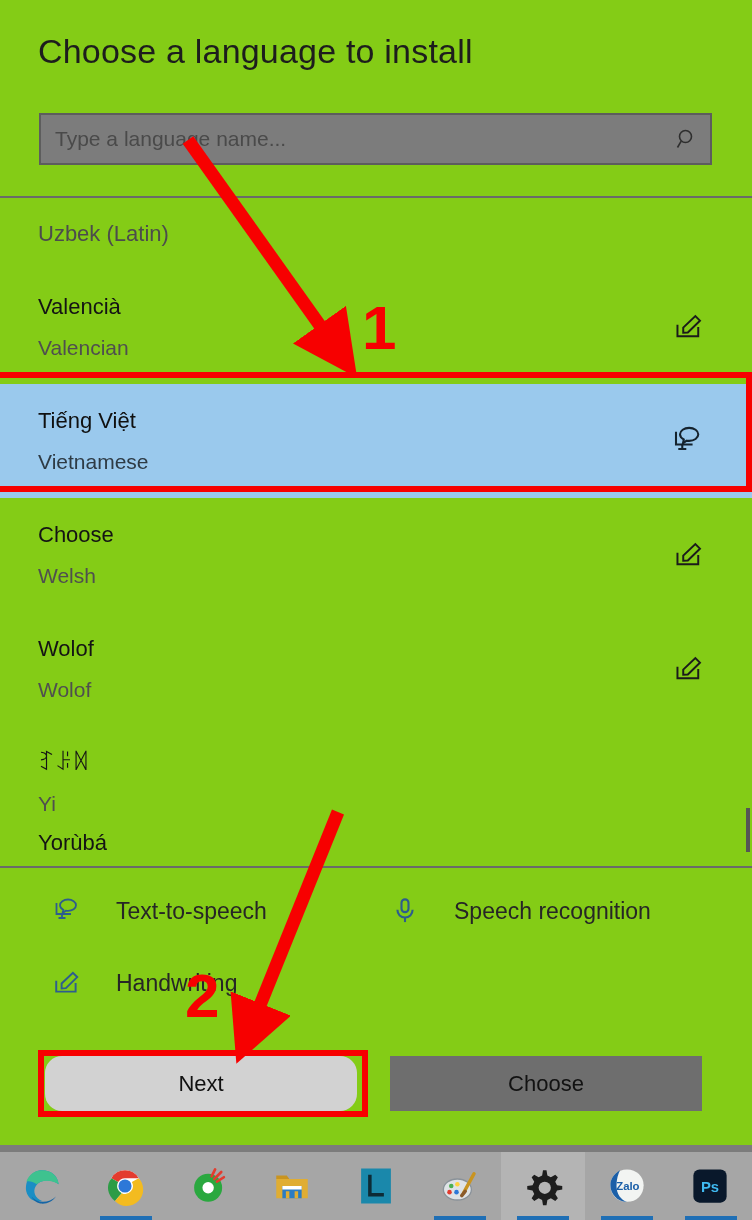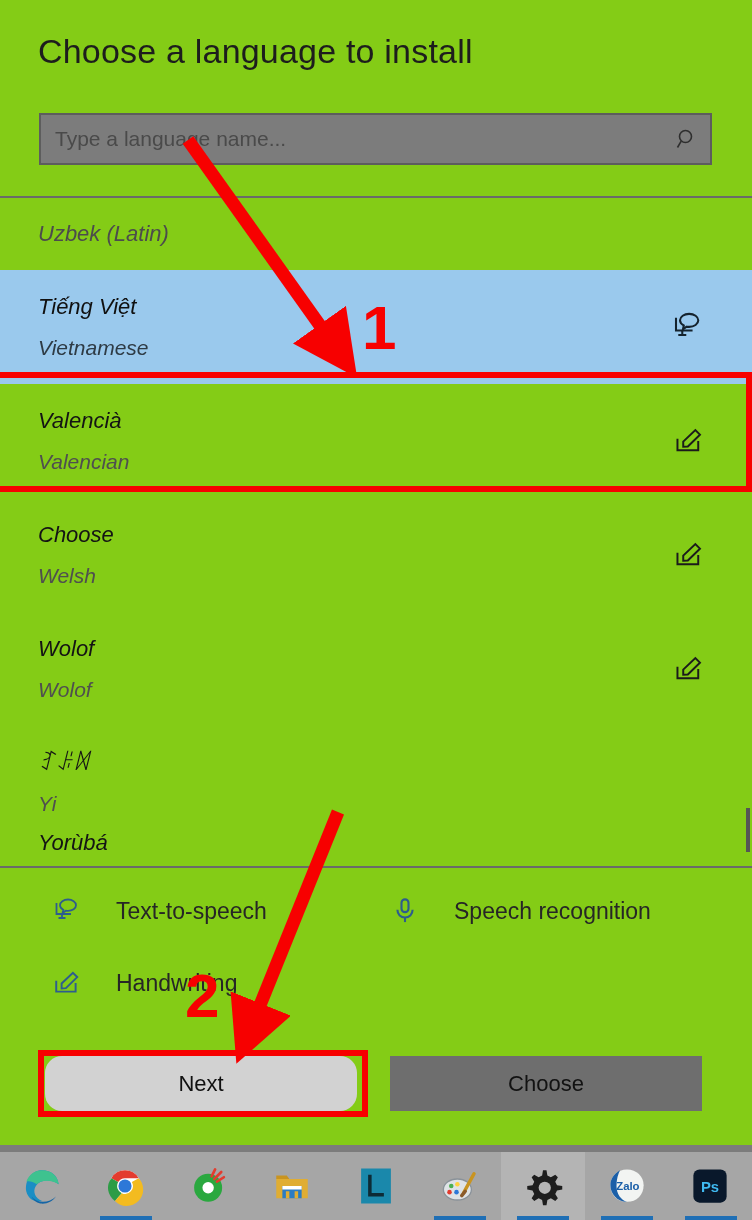--- a/index.html
+++ b/index.html
@@ -65,21 +65,20 @@
     width:752px; height:2px;
     background:#6a6a6a;
   }
 
   
   .list{
     position:absolute;
     left:0; top:198px;
     width:752px; height:666px;
     overflow:hidden;
-    font-style:italic;
   }
   .lang-row{
     position:relative;
     height:114px;
     padding:0 0 0 38px;
     display:flex;
     flex-direction:column;
     justify-content:center;
   }
   .lang-row.short{ height:72px; justify-content:center; }
@@ -274,39 +273,39 @@
   </div>
 
   <div class="hdr-divider"></div>
 
   <div class="list">
 
     <div class="lang-row short">
       <div class="lang-native muted">Uzbek (Latin)</div>
     </div>
 
+    <div class="lang-row">
+      <div class="lang-native">Valencià</div>
+      <div class="lang-english">Valencian</div>
+      <span class="row-icon">
+        <svg width="30" height="30" viewBox="0 0 26 26" fill="none" stroke="currentColor" stroke-width="1.7">
+          <path d="M3 11 L3 21 L21 21 L21 13"></path>
+          <path d="M8 18 L8 13.5 L18.5 3.5 L22.5 7.5 L12 17.8 Z"></path>
+        </svg>
+      </span>
+    </div>
+
     <div class="lang-row selected">
       <div class="lang-native">Tiếng Việt</div>
       <div class="lang-english">Vietnamese</div>
       <span class="row-icon">
         <svg width="32" height="32" viewBox="0 0 28 28" fill="none" stroke="currentColor" stroke-width="1.8">
           <path d="M3.5 6 L3.5 17 L18 17"></path>
           <path d="M9 17 L9 21 M5.5 21 L12.5 21"></path>
           <path d="M15 2.5 C19.4 2.5 23 5 23 8.2 C23 11.4 19.4 13.9 15 13.9 C14.2 13.9 13.5 13.8 12.8 13.7 L9.6 16 L10.3 12.7 C8.2 11.6 7 10 7 8.2 C7 5 10.6 2.5 15 2.5 Z"></path>
-        </svg>
-      </span>
-    </div>
-
-    <div class="lang-row">
-      <div class="lang-native">Valencià</div>
-      <div class="lang-english">Valencian</div>
-      <span class="row-icon">
-        <svg width="30" height="30" viewBox="0 0 26 26" fill="none" stroke="currentColor" stroke-width="1.7">
-          <path d="M3 11 L3 21 L21 21 L21 13"></path>
-          <path d="M8 18 L8 13.5 L18.5 3.5 L22.5 7.5 L12 17.8 Z"></path>
         </svg>
       </span>
     </div>
 
     <div class="lang-row">
       <div class="lang-native">Choose</div>
       <div class="lang-english">Welsh</div>
       <span class="row-icon">
         <svg width="30" height="30" viewBox="0 0 26 26" fill="none" stroke="currentColor" stroke-width="1.7">
           <path d="M3 11 L3 21 L21 21 L21 13"></path>

